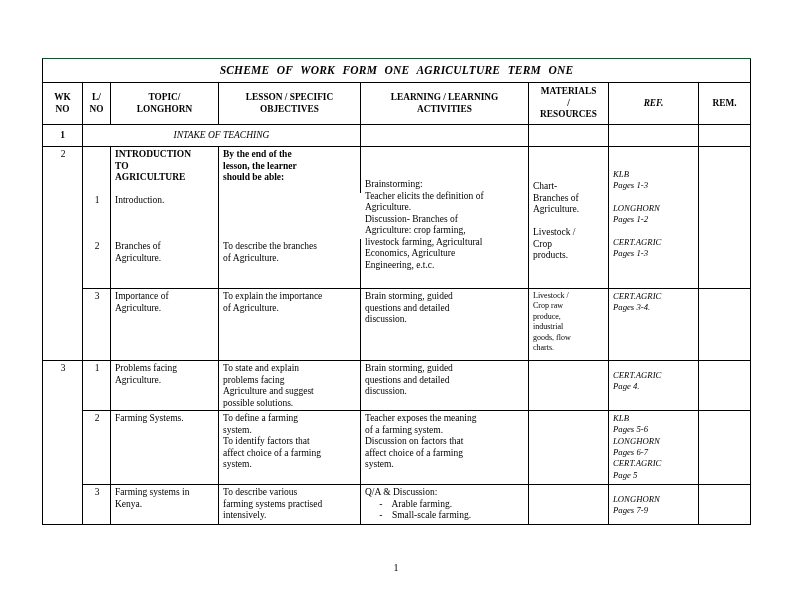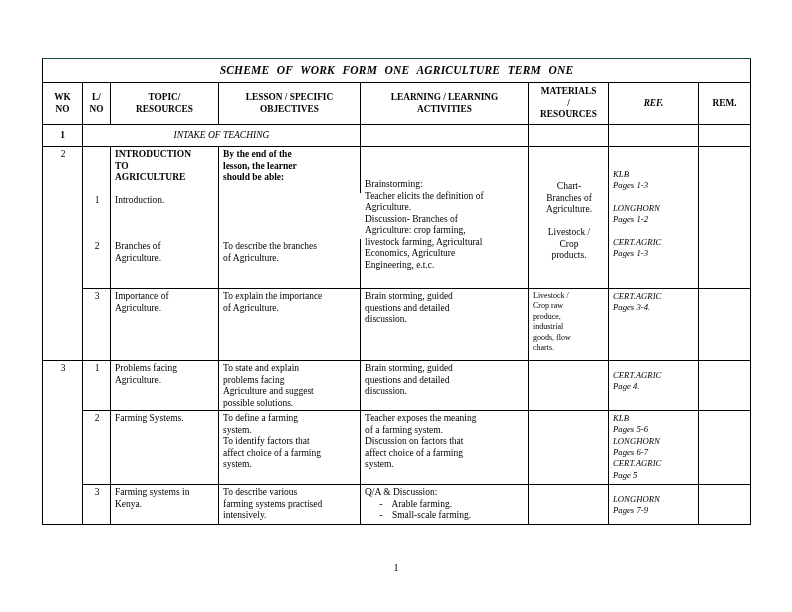--- a/index.html
+++ b/index.html
@@ -32,41 +32,41 @@
   }
   .hdr{
     font-weight:bold;text-align:center;font-size:9.3px;
     display:flex;flex-direction:column;align-items:center;justify-content:center;
     padding:1px;line-height:1.25;
   }
   .vmid{display:flex;align-items:center;justify-content:center;padding:0;}
   .ref{font-style:italic;font-size:8.7px;line-height:1.3;}
   .small{font-size:8px;line-height:1.3;}
   .pt-act{padding-top:32px;}
-  .pt-mat{padding-top:34px;text-align:center;}
+  .pt-mat{padding-top:34px;}
   .pt-ref{padding-top:22px;}
   .pt8{padding-top:9px;}
   .pageno{
     position:absolute;left:0;top:562px;width:100%;
     text-align:center;font-size:10px;
   }
 </style>
 </head>
 <body>
 
 <div class="table">
 
   <div class="cell title" style="grid-area:1/1/2/9">SCHEME OF WORK FORM ONE AGRICULTURE TERM ONE</div>
 
   <div class="cell hdr" style="grid-area:2/1/3/2">WK
 NO</div>
   <div class="cell hdr" style="grid-area:2/2/3/3">L/
 NO</div>
   <div class="cell hdr" style="grid-area:2/3/3/4">TOPIC/
-RESOURCES</div>
+LONGHORN</div>
   <div class="cell hdr" style="grid-area:2/4/3/5">LESSON / SPECIFIC
 OBJECTIVES</div>
   <div class="cell hdr" style="grid-area:2/5/3/6">LEARNING / LEARNING
 ACTIVITIES</div>
   <div class="cell hdr italic" style="grid-area:2/7/3/8">REF.</div>
   <div class="cell hdr" style="grid-area:2/6/3/7">MATERIALS
 /
 RESOURCES</div>
   <div class="cell hdr" style="grid-area:2/8/3/9">REM.</div>
 

